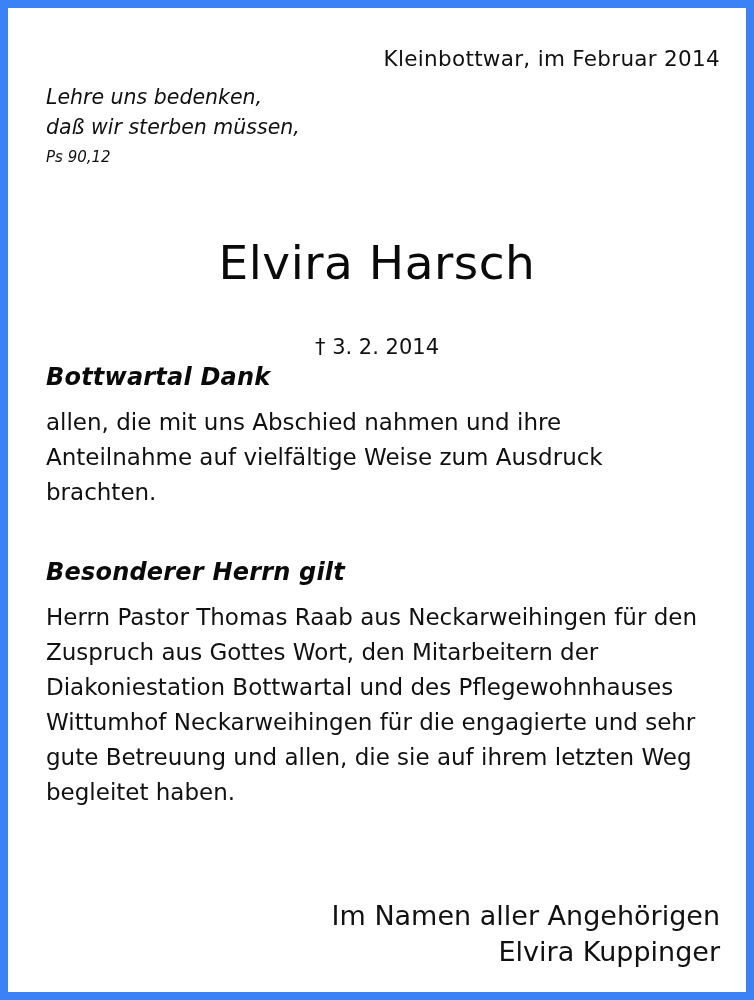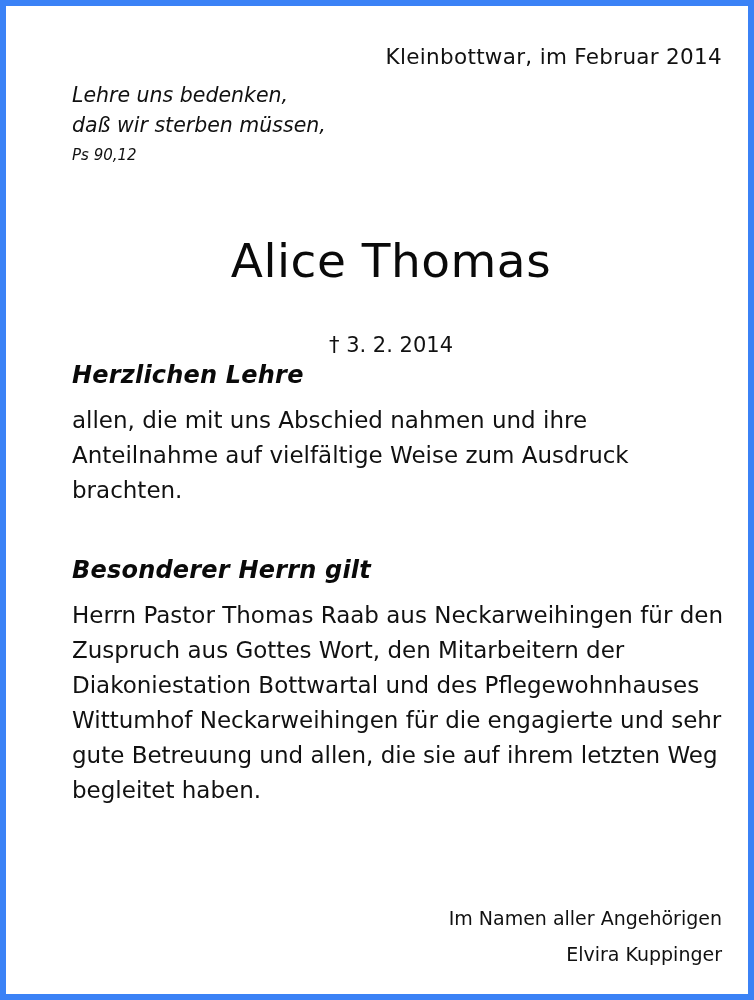--- a/index.html
+++ b/index.html
@@ -11,23 +11,22 @@
     width: 754px;
     height: 1000px;
     font-family: "DejaVu Sans", sans-serif;
   }
   .notice {
     position: relative;
     box-sizing: border-box;
     width: 754px;
     height: 1000px;
     background: #ffffff;
-    border: 6px solid #3b82f6;
+    border: 8px solid #3b82f6;
     overflow: hidden;
-    padding-left: 28px;
   }
   .inner {
     position: relative;
     box-sizing: border-box;
     width: 100%;
     height: 100%;
     background: #ffffff;
     padding: 0;
   }
   .place-date {
@@ -108,45 +107,45 @@
   .special-block .section-heading {
     display: block;
     margin-bottom: 14px;
   }
   .signature {
     position: absolute;
     bottom: 22px;
     right: 26px;
     text-align: right;
     font-family: "DejaVu Sans", sans-serif;
-    font-size: 19px;
+    font-size: 27px;
     line-height: 36px;
     color: #111111;
   }
 </style>
 </head>
 <body>
 
 <div class="notice">
   <div class="inner">
 
     <div class="place-date">Kleinbottwar, im Februar 2014</div>
 
     <div class="verse">
       <div>Lehre uns bedenken,</div>
       <div>daß wir sterben müssen,</div>
       <div class="ref">Ps 90,12</div>
     </div>
 
-    <div class="name">Alice Thomas</div>
+    <div class="name">Elvira Harsch</div>
 
     <div class="death-date">† 3. 2. 2014</div>
 
     <div class="thanks-block">
-      <span class="section-heading">Herzlichen Lehre</span>
+      <span class="section-heading">Bottwartal Dank</span>
       <span class="body-text">allen, die mit uns Abschied nahmen und ihre Anteilnahme auf vielfältige Weise zum Ausdruck brachten.</span>
     </div>
 
     <div class="special-block">
       <span class="section-heading">Besonderer Herrn gilt</span>
       <span class="body-text">Herrn Pastor Thomas Raab aus Neckarweihingen für den Zuspruch aus Gottes Wort, den Mitarbeitern der Diakoniestation Bottwartal und des Pflegewohnhauses Wittumhof Neckarweihingen für die engagierte und sehr gute Betreuung und allen, die sie auf ihrem letzten Weg begleitet haben.</span>
     </div>
 
     <div class="signature">
       <div>Im Namen aller Angehörigen</div>

